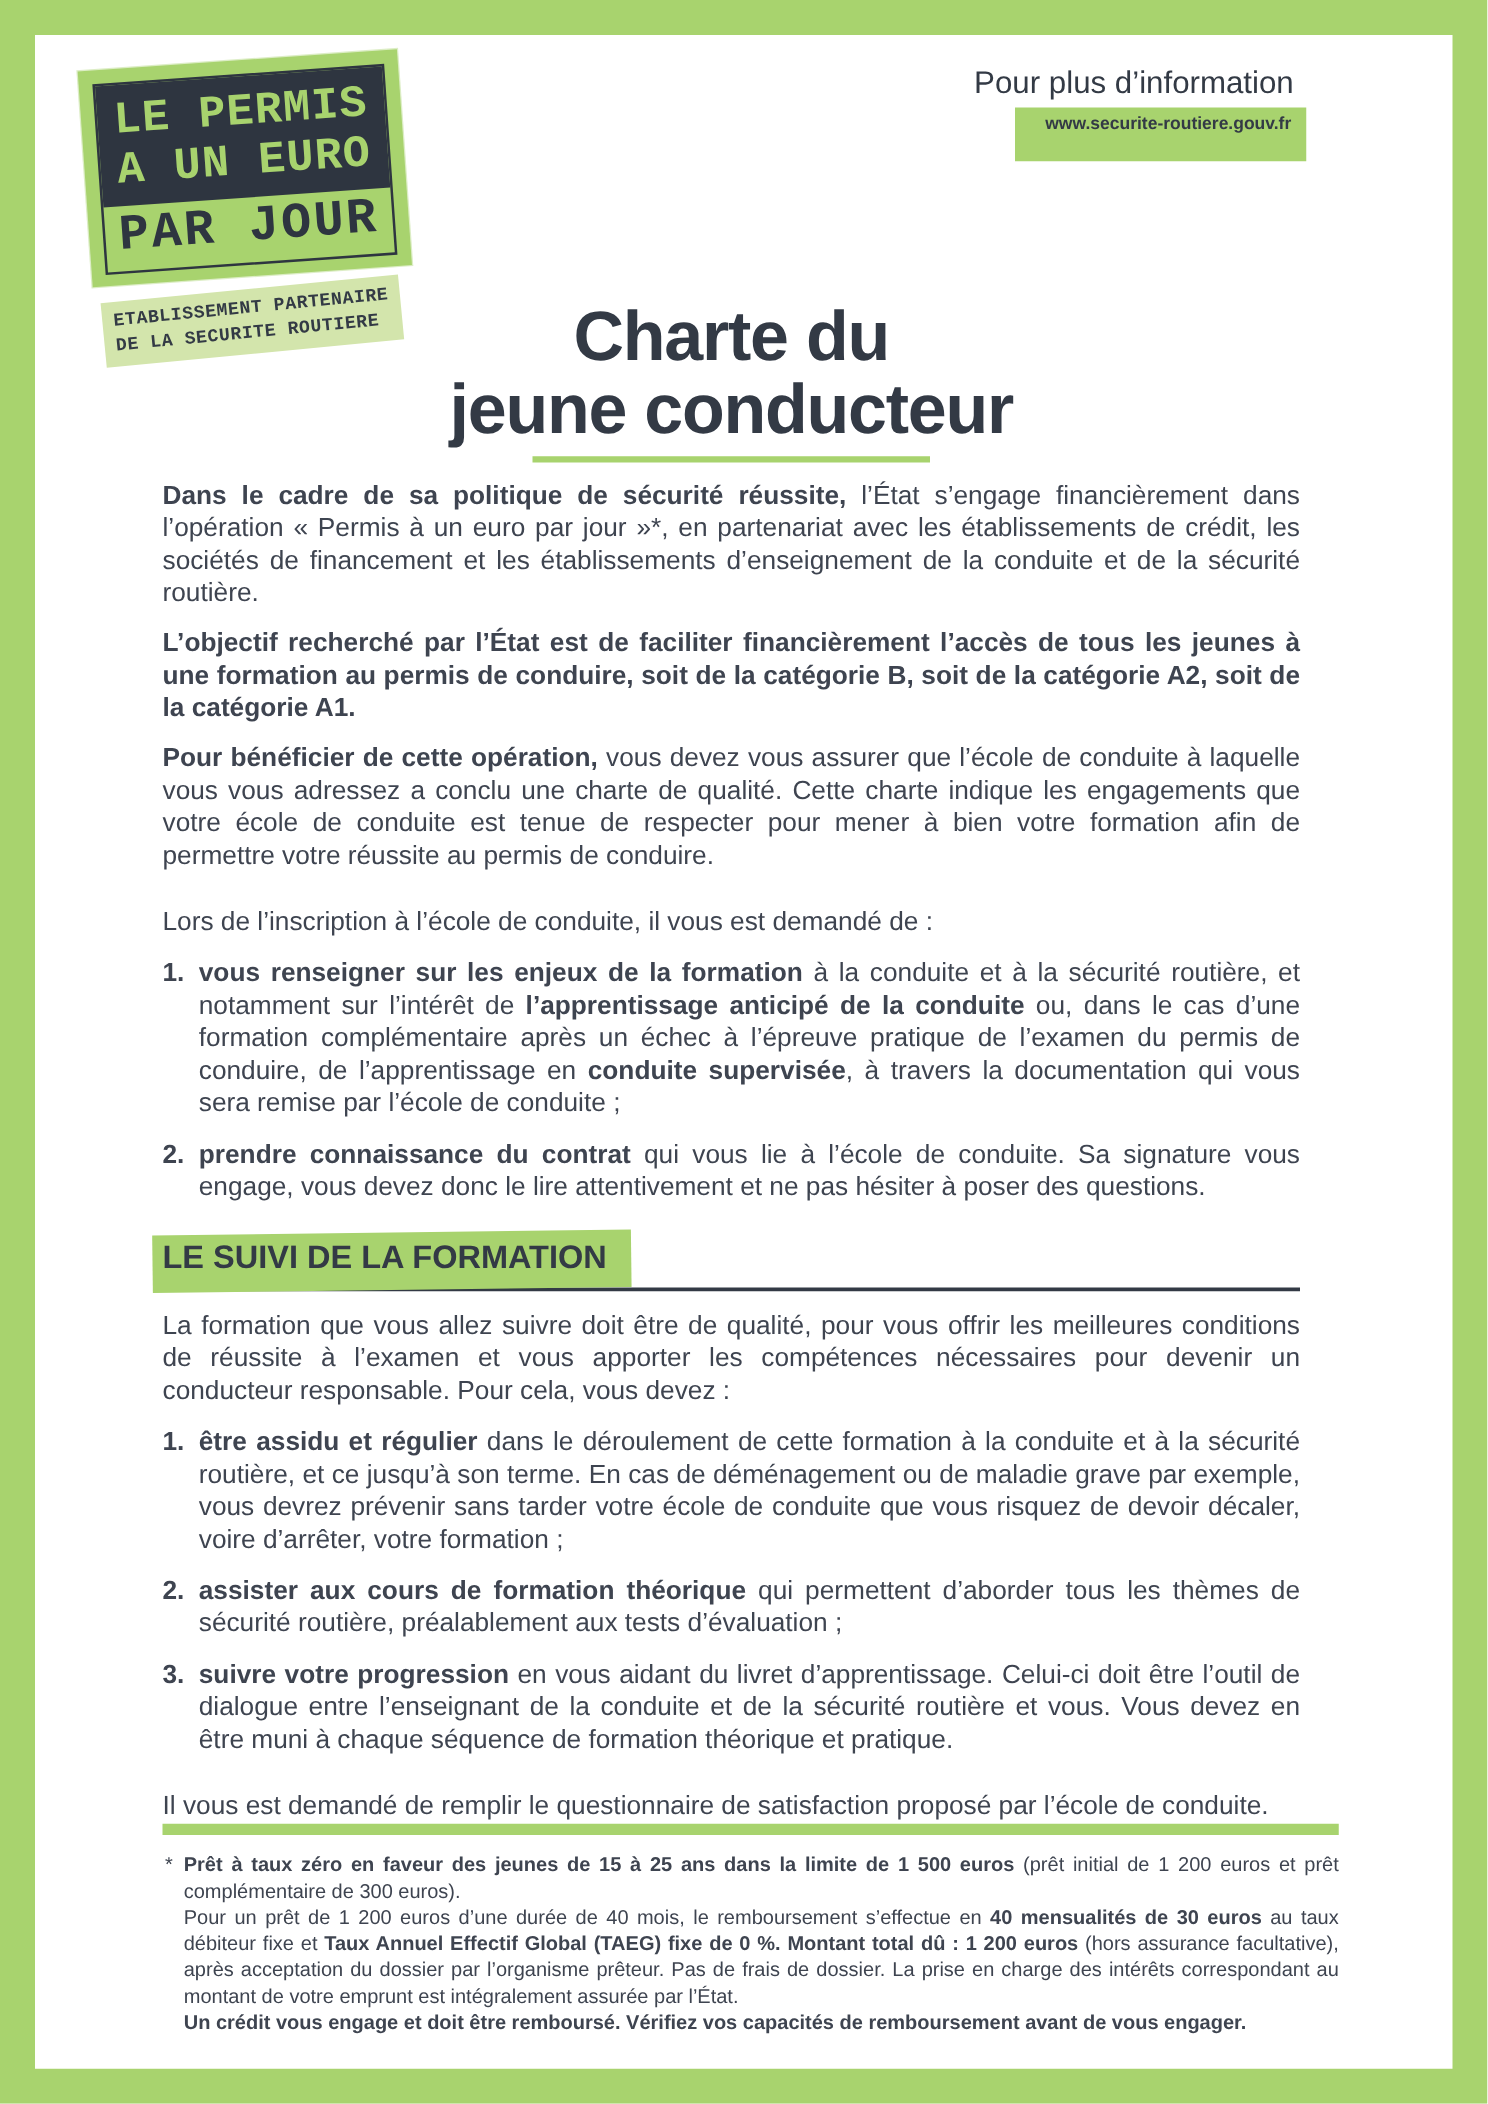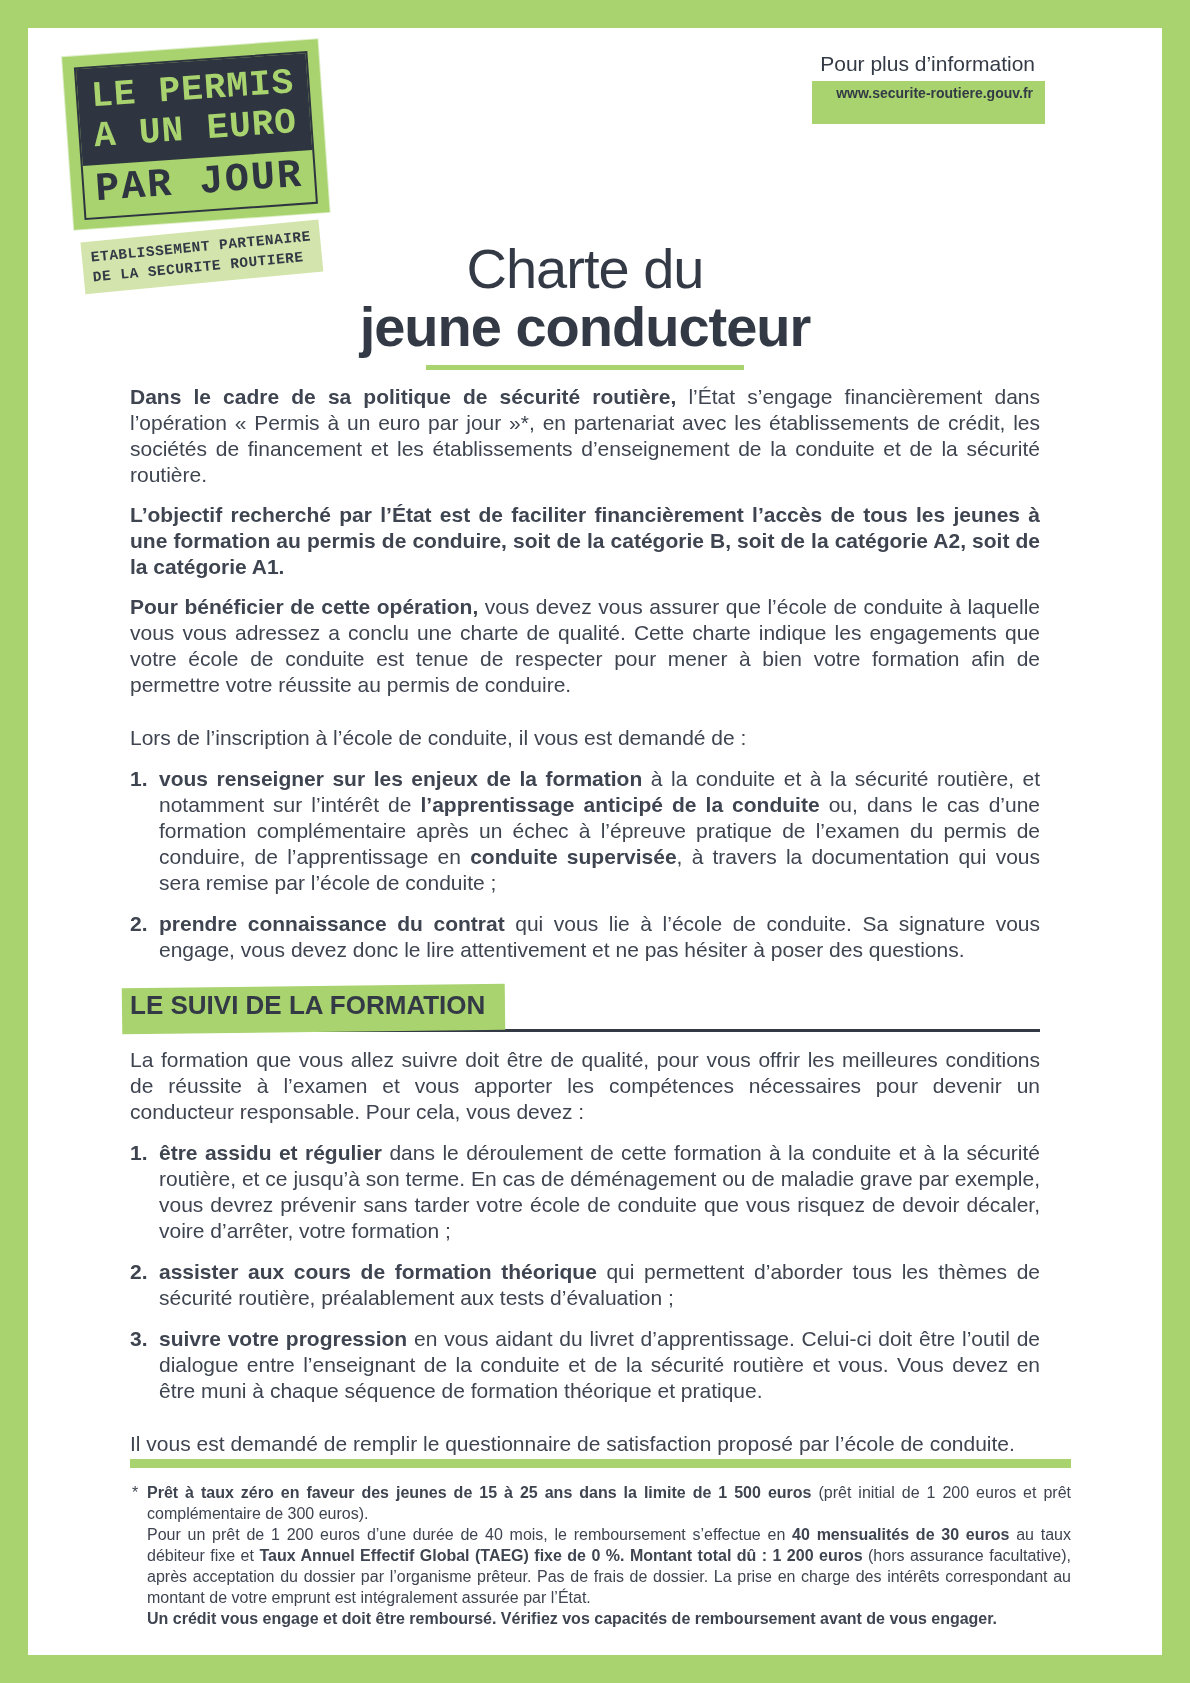--- a/index.html
+++ b/index.html
@@ -47,32 +47,32 @@
     display:inline-block;
     transform:rotate(-1.5deg);
     padding:7px 9px 6px;
     font-family:"Liberation Mono", monospace;font-weight:700;
     font-size:14.5px;line-height:1.35;letter-spacing:.5px;
     color:var(--heading);white-space:nowrap;
   }
 
   
   .info{position:absolute;top:24px;right:117px;text-align:right;}
-  .info-label{font-size:21px;color:var(--heading);padding-right:10px;margin-bottom:5px;}
+  .info-label{font-size:25px;color:var(--heading);padding-right:10px;margin-bottom:5px;}
   .site{
     background:var(--green);
     display:inline-block;
     font-weight:700;font-size:14px;color:var(--heading);
     padding:4px 12px 23px 24px;
   }
 
   
   .main{margin-left:102px;width:910px;}
   h1{margin-top:212px;text-align:center;color:var(--heading);letter-spacing:-1px;}
-  .t1{display:block;font-weight:400;font-size:56px;line-height:58px;}
+  .t1{display:block;font-weight:700;font-size:56px;line-height:58px;}
   .t2{display:block;font-weight:700;font-size:56px;line-height:58px;text-align:center;}
   .title-underline{display:block;width:318px;height:5px;background:var(--green);margin:9px auto 0;}
 
   p.body, .item{font-size:21px;line-height:26px;text-align:justify;}
   .b{font-weight:700;}
   .intro p.body{margin-top:14px;}
 
   .section{margin-top:27px;}
   .section-heading{
     border-bottom:3px solid var(--heading);
@@ -130,21 +130,21 @@
 
     <div class="main">
 
       <h1>
         <span class="t1">Charte du</span>
         <span class="t2">jeune conducteur</span>
         <span class="title-underline"></span>
       </h1>
 
       <div class="intro">
-        <p class="body"><span class="b">Dans le cadre de sa politique de sécurité routière,</span><span> l’État s’engage financièrement dans l’opération «&nbsp;Permis à un euro par jour&nbsp;»*, en partenariat avec les établissements de crédit, les sociétés de financement et les établissements d’enseignement de la conduite et de la sécurité routière.</span></p>
+        <p class="body"><span class="b">Dans le cadre de sa politique de sécurité réussite,</span><span> l’État s’engage financièrement dans l’opération «&nbsp;Permis à un euro par jour&nbsp;»*, en partenariat avec les établissements de crédit, les sociétés de financement et les établissements d’enseignement de la conduite et de la sécurité routière.</span></p>
         <p class="body"><span class="b">L’objectif recherché par l’État est de faciliter financièrement l’accès de tous les jeunes à une formation au permis de conduire, soit de la catégorie B, soit de la catégorie A2, soit de la catégorie A1.</span></p>
         <p class="body"><span class="b">Pour bénéficier de cette opération,</span><span> vous devez vous assurer que l’école de conduite à laquelle vous vous adressez a conclu une charte de qualité. Cette charte indique les engagements que votre école de conduite est tenue de respecter pour mener à bien votre formation afin de permettre votre réussite au permis de conduire.</span></p>
       </div>
 
       <div class="section">
         <p class="body">Lors de l’inscription à l’école de conduite, il vous est demandé de&nbsp;:</p>
         <div class="item">
           <span class="num">1.</span>
           <span><span class="b">vous renseigner sur les enjeux de la formation</span><span> à la conduite et à la sécurité routière, et notamment sur l’intérêt de </span><span class="b">l’apprentissage anticipé de la conduite</span><span> ou, dans le cas d’une formation complémentaire après un échec à l’épreuve pratique de l’examen du permis de conduire, de l’apprentissage en </span><span class="b">conduite supervisée</span><span>, à travers la documentation qui vous sera remise par l’école de conduite&nbsp;;</span></span>
         </div>

